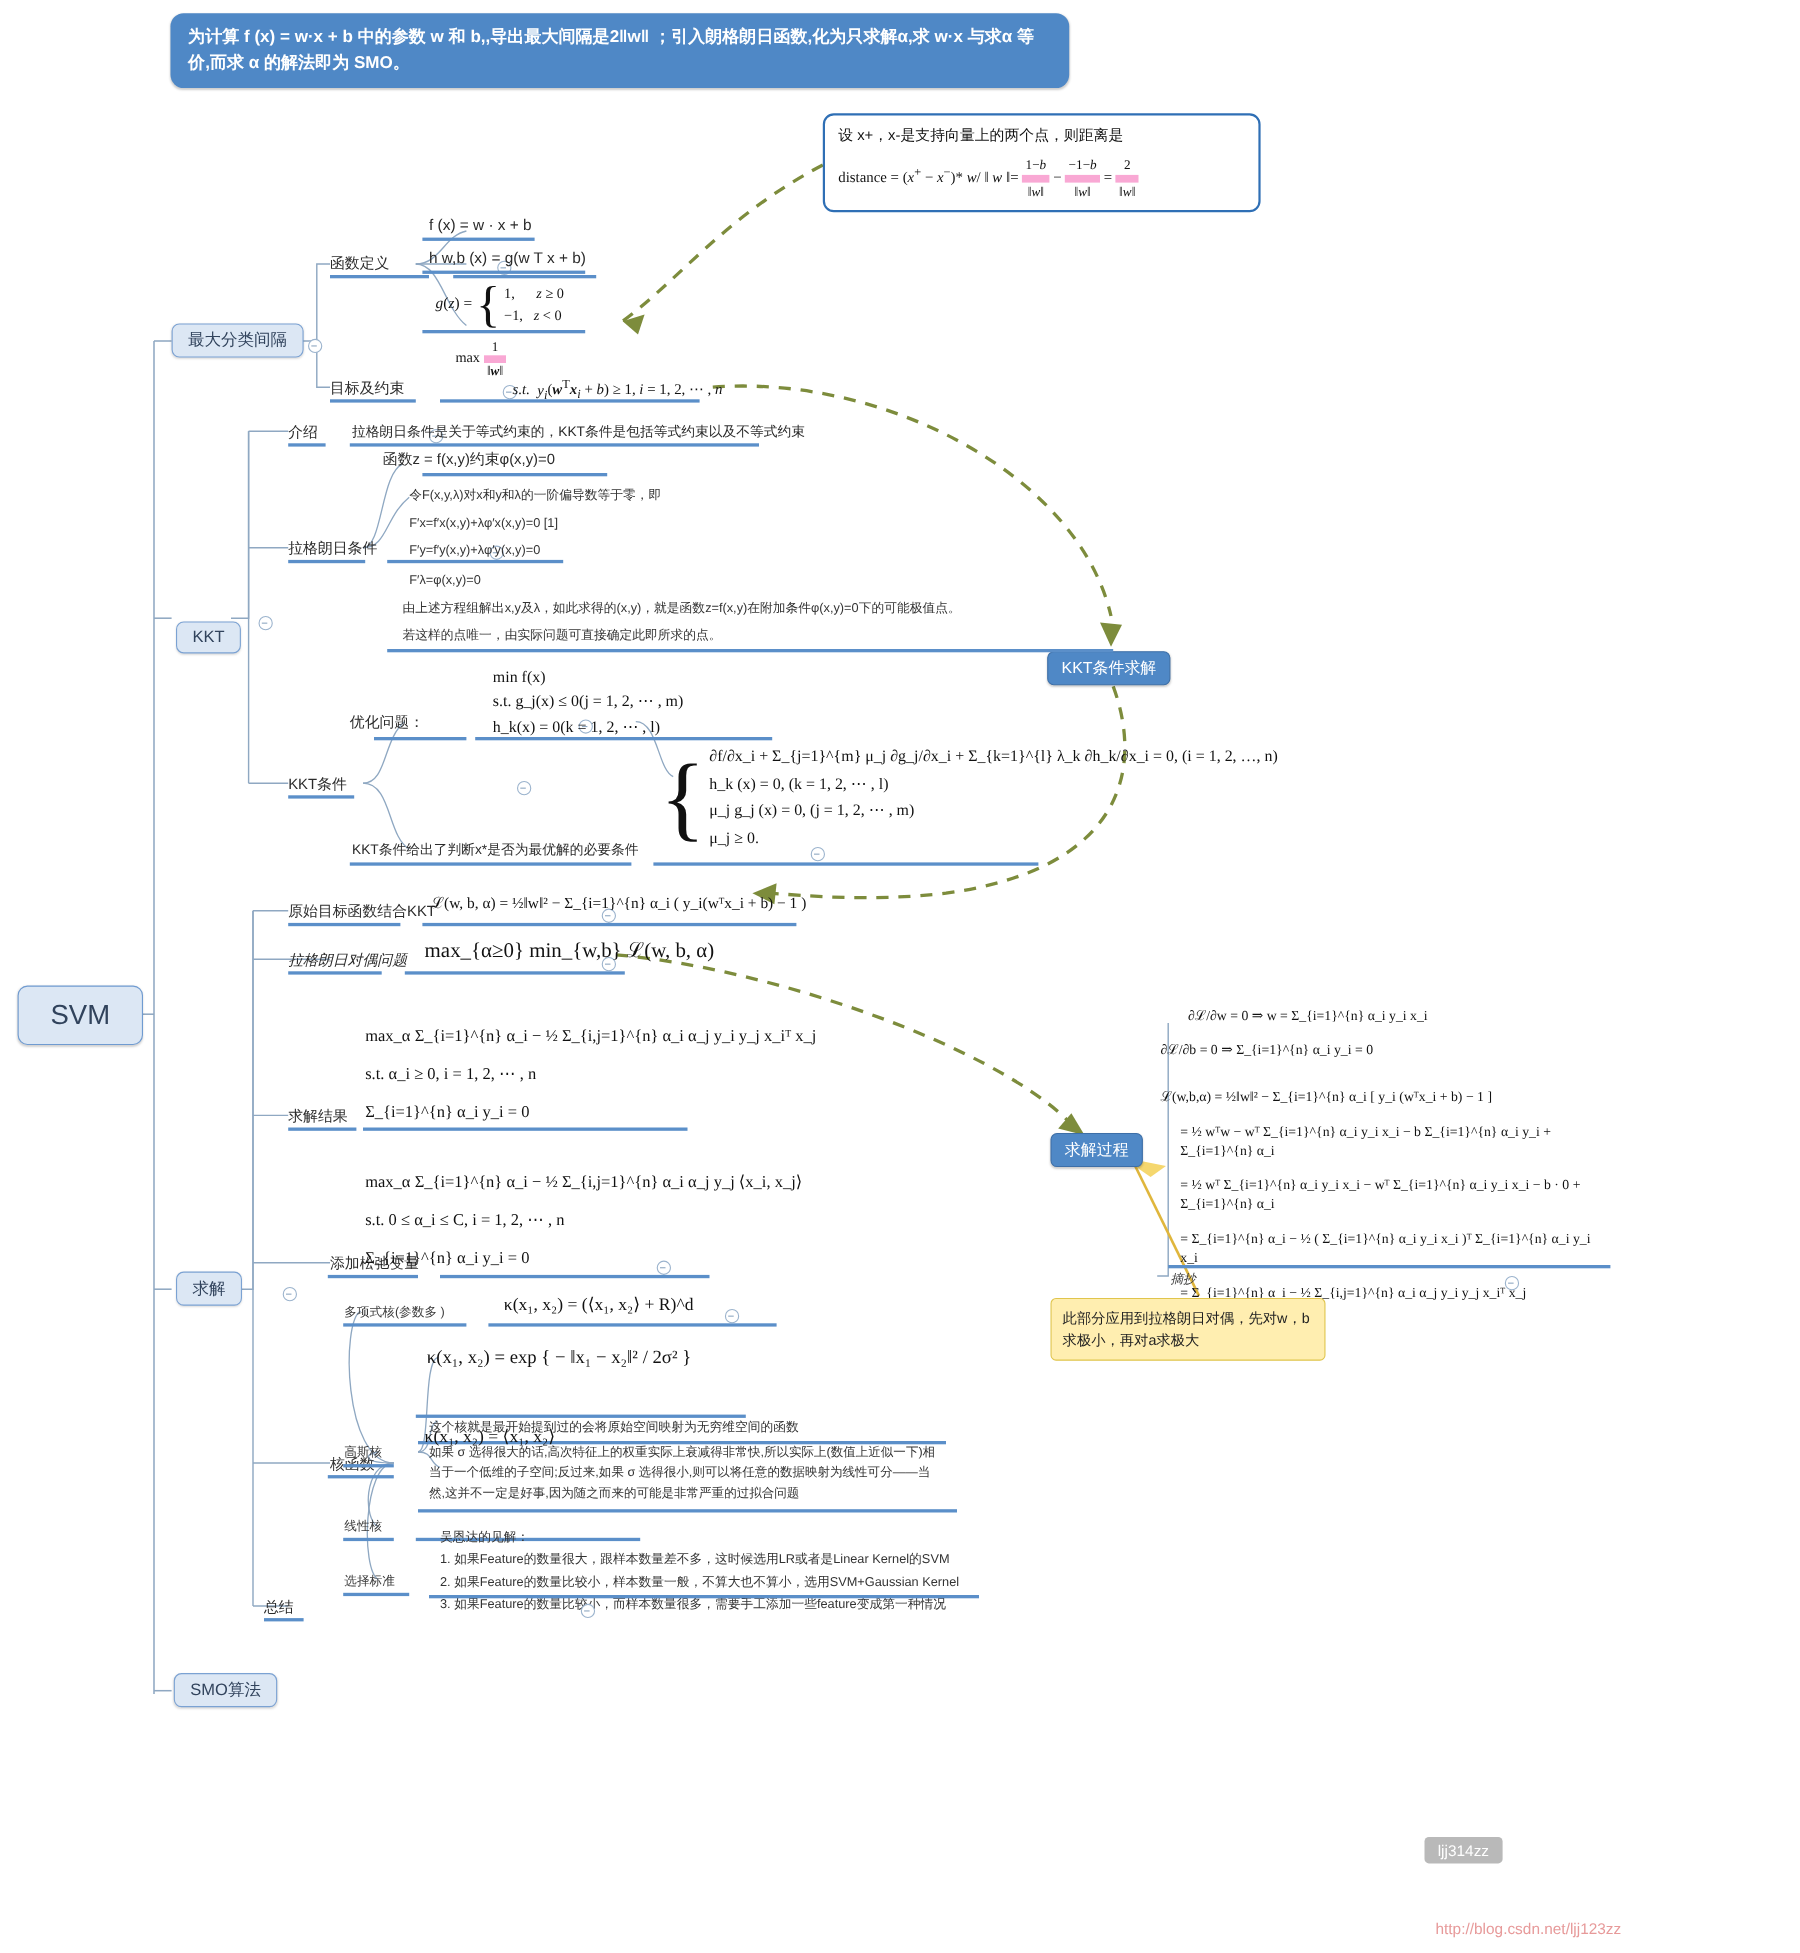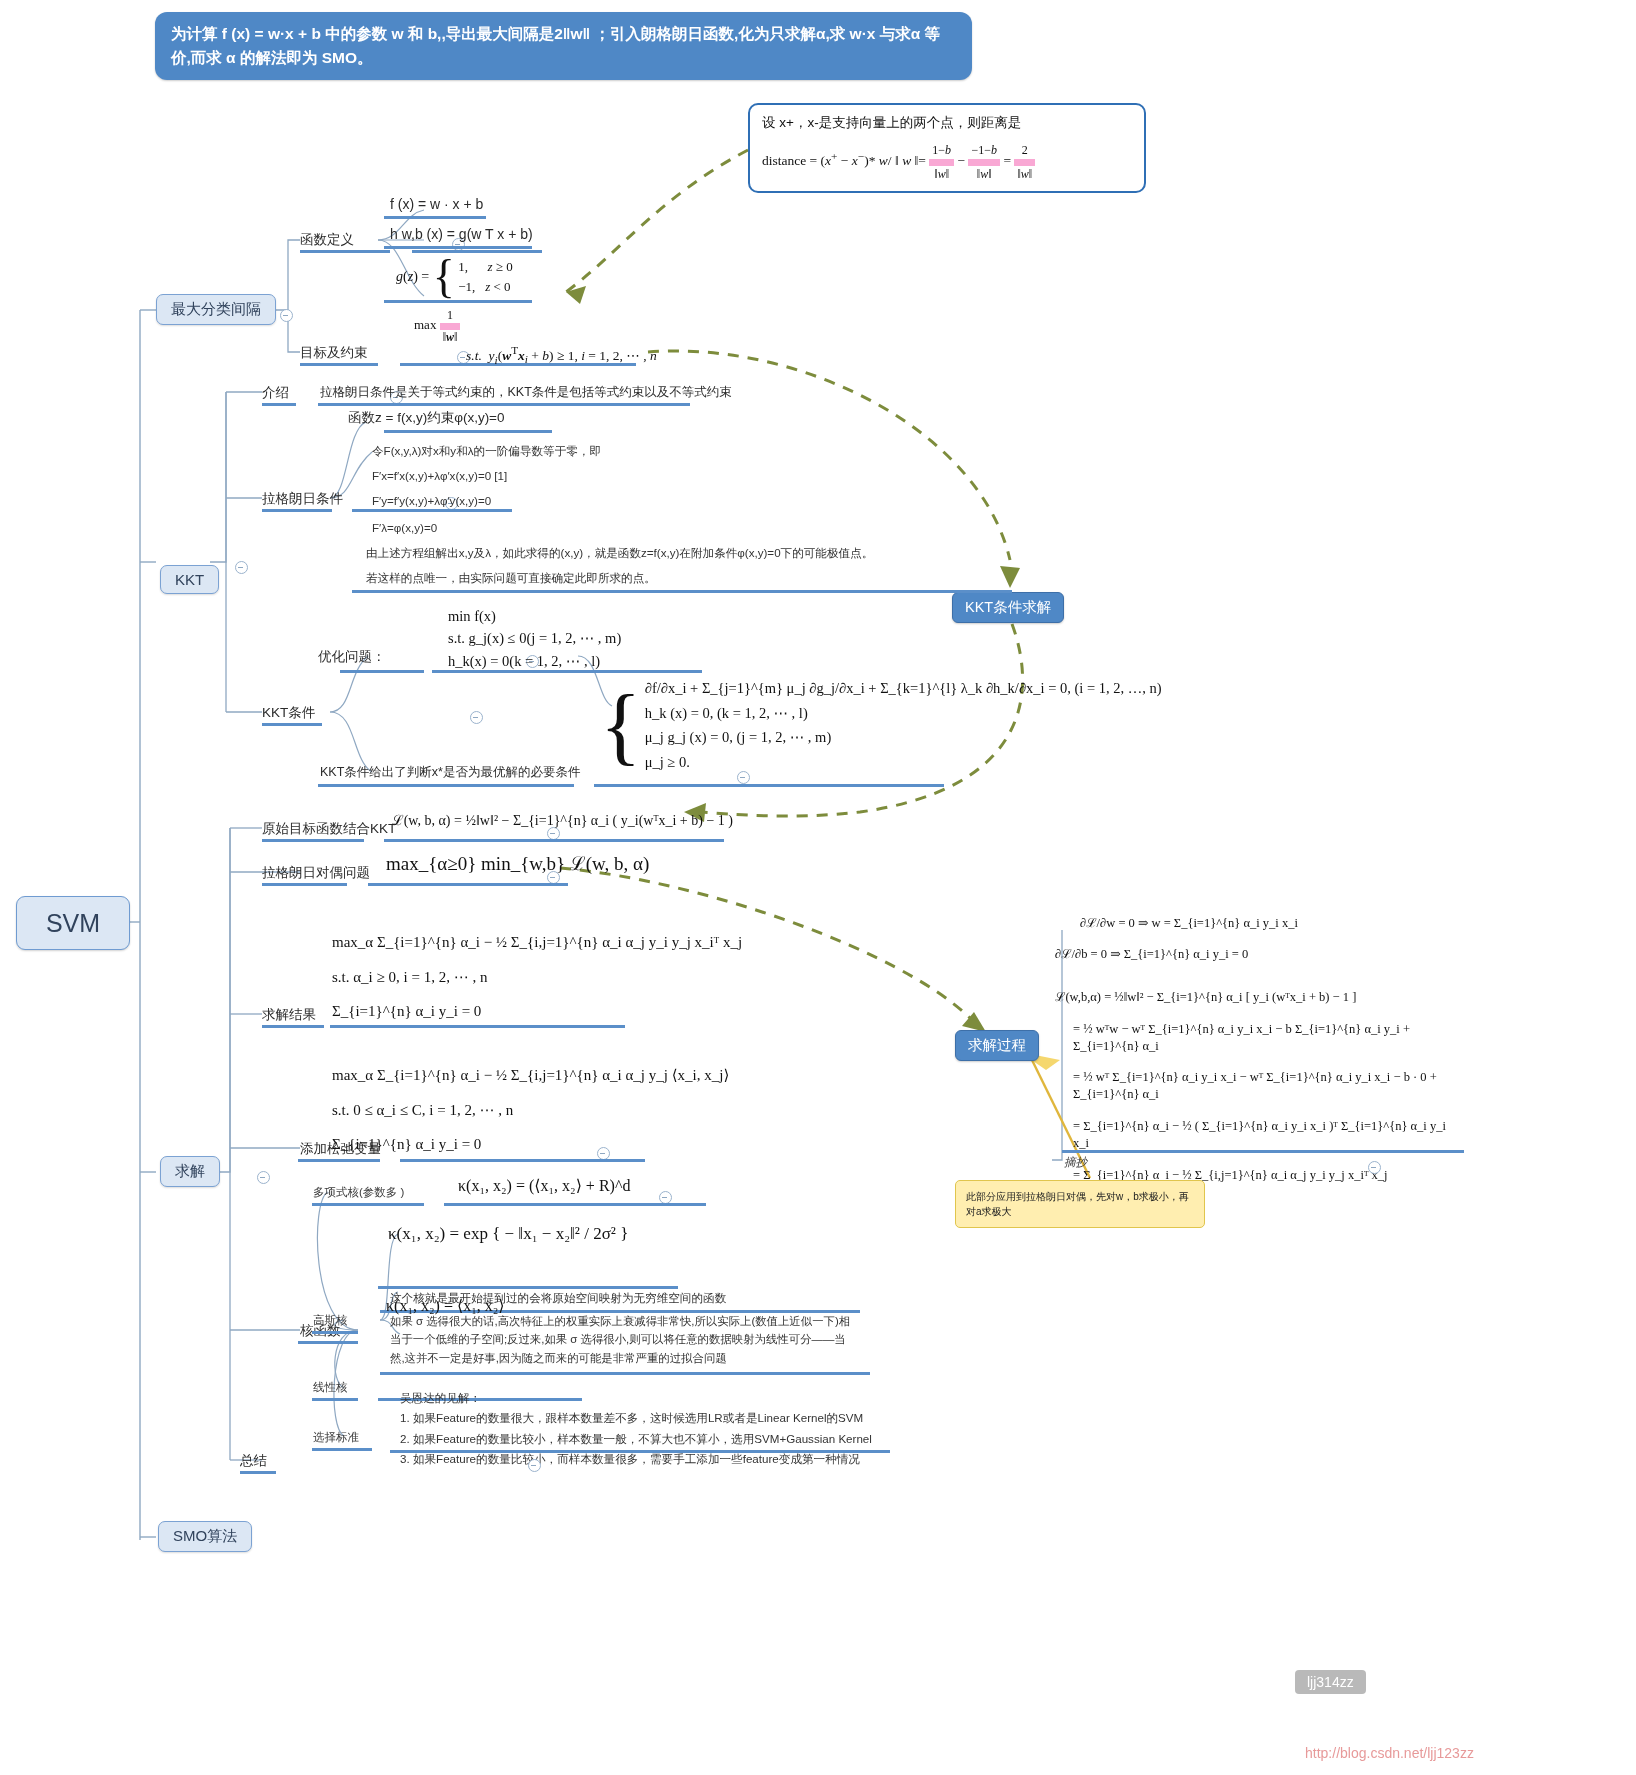--- a/index.html
+++ b/index.html
@@ -40,21 +40,21 @@
   
   .tagnode{
     background:#4f88c6;border:1.4px solid #3d6fa8;border-radius:6px;
     padding:5px 12px;font-size:14.5px;color:#ffffff;white-space:nowrap;
     box-shadow:0 1px 2px rgba(0,0,0,.2);
   }
   
   .sticky{
     left:955px;top:1180px;width:228px;
     background:#ffeeb0;border:1.3px solid #e0c54d;border-radius:5px;
-    padding:8px 10px;font-size:10px;line-height:1.5;color:#222;
+    padding:8px 10px;font-size:13px;line-height:1.5;color:#222;
   }
   
   .leaf{font-size:13.5px;color:#2b2b2b;white-space:nowrap;}
   .leaf-sm{font-size:11.5px;color:#3a3a3a;white-space:nowrap;}
   .label{font-size:13.5px;color:#2b2b2b;white-space:nowrap;}
   .math{font-family:"Liberation Serif","DejaVu Serif",serif;color:#111;white-space:nowrap;}
   
   .toggle{
     display:inline-block;width:11px;height:11px;border:1px solid #9bb3cd;
     border-radius:50%;background:#fff;position:relative;vertical-align:middle;
@@ -331,21 +331,21 @@
 <div class="abs label" style="left:262px;top:820px;">
   <span>原始目标函数结合KKT</span>
 </div>
 <span class="abs toggle" style="left:372px;top:824px;"></span>
 <div class="bar" style="left:262px;top:839px;width:102px;"></div>
 <div class="bar" style="left:384px;top:839px;width:340px;"></div>
 <div class="abs math" style="left:392px;top:810px;font-size:14px;">
   <span>ℒ(w, b, α) = ½‖w‖² − Σ_{i=1}^{n} α_i ( y_i(wᵀx_i + b) − 1 )</span>
 </div>
 
-<div class="abs label" style="left:262px;top:864px;">
+<div class="abs label" style="left:262px;top:864px;font-style:italic;">
   <span>拉格朗日对偶问题</span>
 </div>
 <span class="abs toggle" style="left:355px;top:868px;"></span>
 <div class="bar" style="left:262px;top:883px;width:85px;"></div>
 <div class="bar" style="left:368px;top:883px;width:200px;"></div>
 <div class="abs math" style="left:386px;top:850px;font-size:19px;">
   <span>max_{α≥0} min_{w,b} ℒ(w, b, α)</span>
 </div>
 
 <div class="abs label" style="left:262px;top:1006px;">

